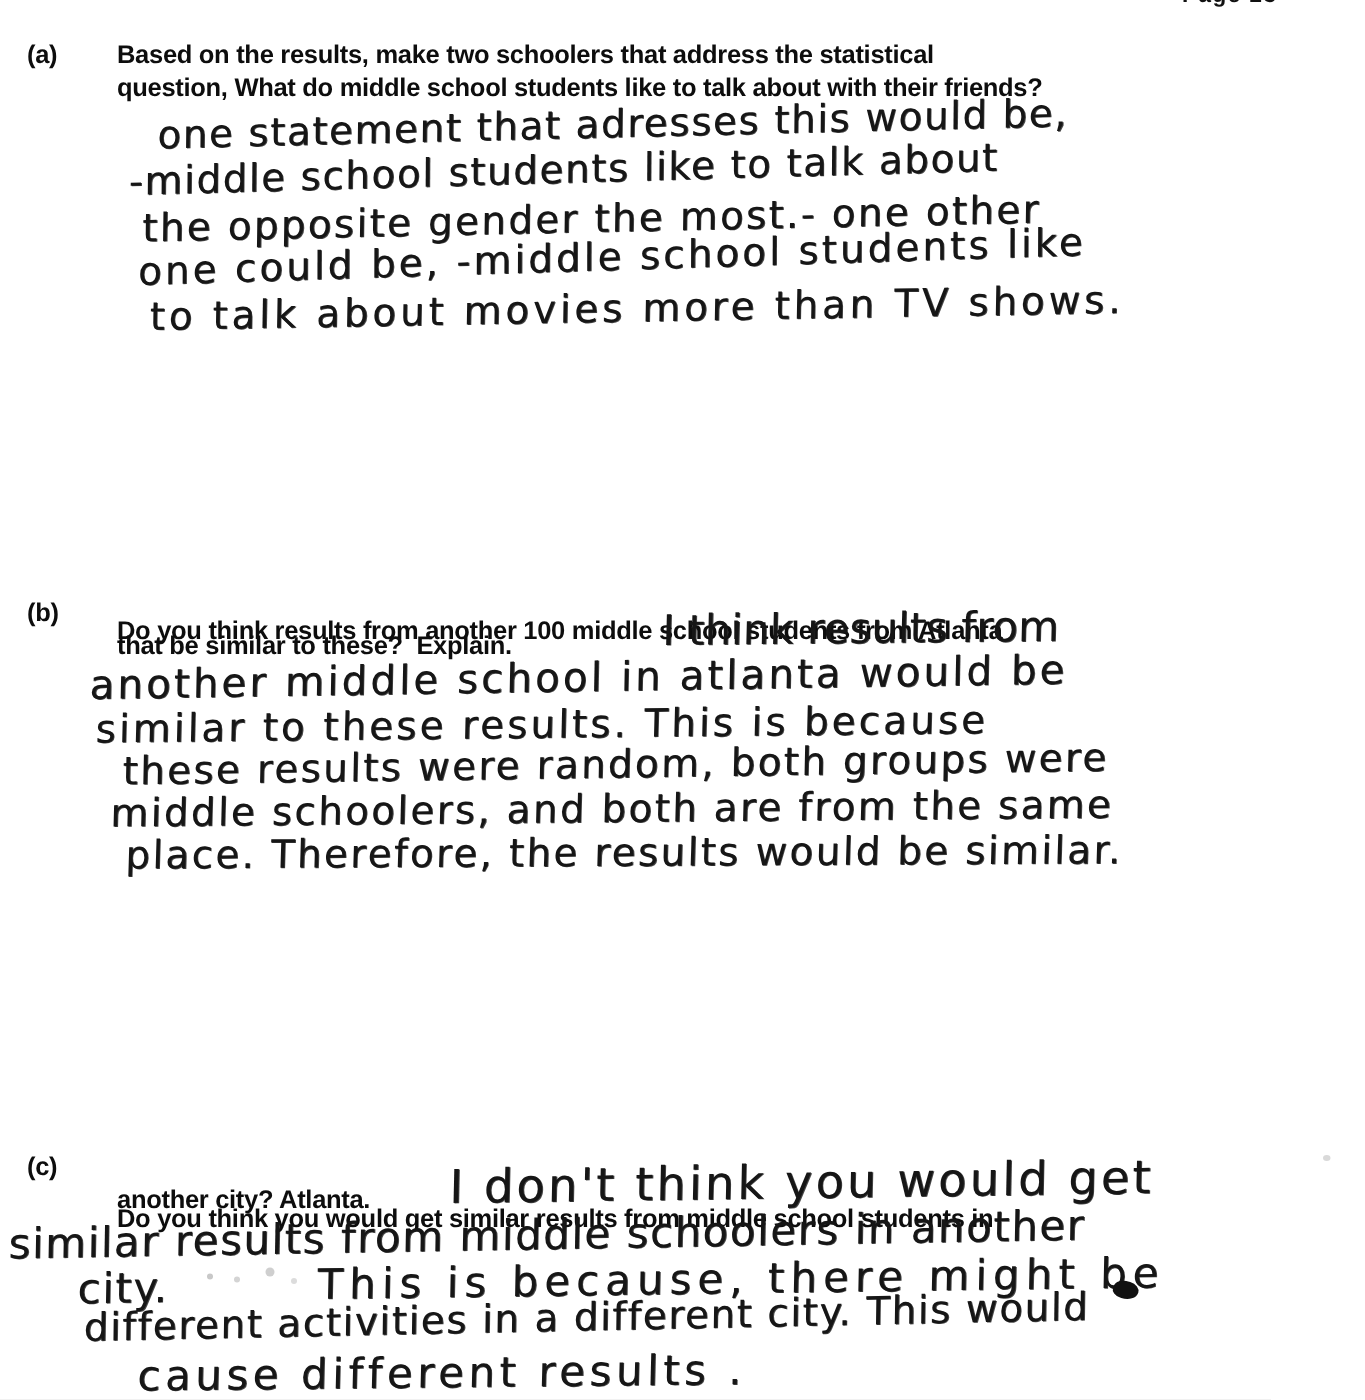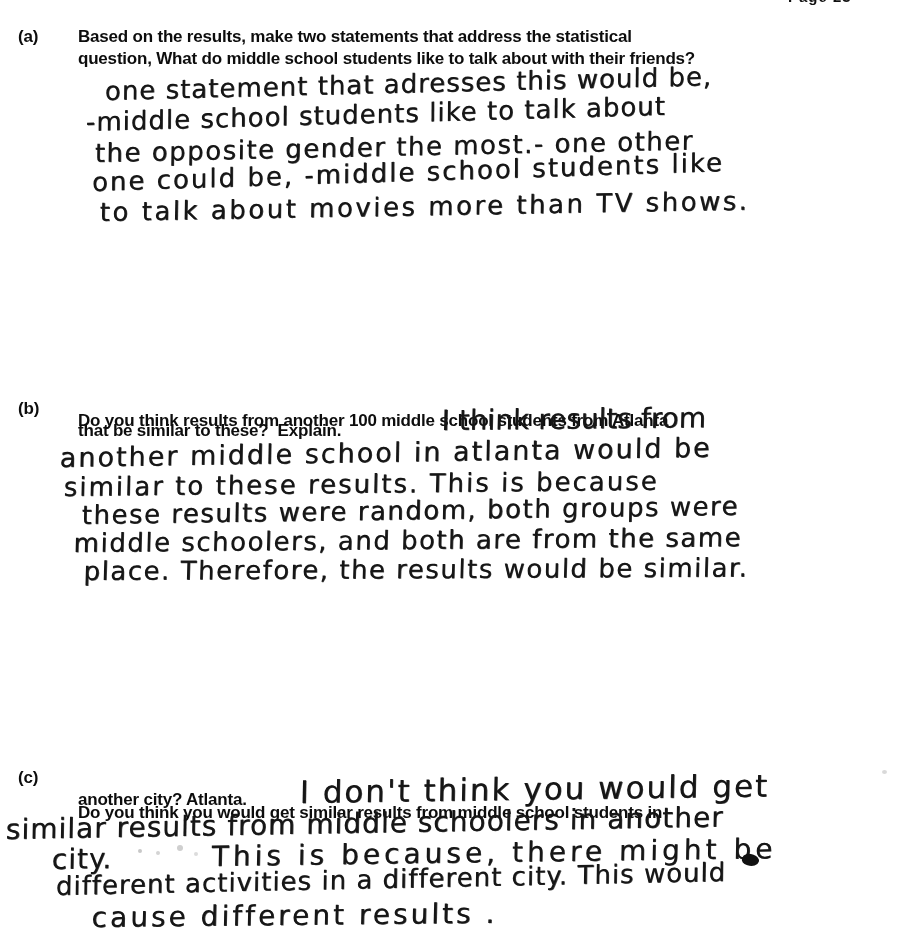--- a/index.html
+++ b/index.html
@@ -56,21 +56,21 @@
 <body>
 
 <div class="page">
 
   <div class="pagenum-clip">
     <span>Page 23</span>
   </div>
 
   <section>
     <div class="q-label" style="left:18px;top:26px">(a)</div>
-    <div class="prompt-line" style="left:78px;top:26px">Based on the results, make two statements that address the statistical</div>
+    <div class="prompt-line" style="left:78px;top:26px">Based on the results, make two schoolers that address the statistical</div>
     <div class="prompt-line" style="left:78px;top:48px">question, What do middle school students like to talk about with their friends?</div>
 
     <div class="hw" style="left:105px;top:76px;font-size:26px;letter-spacing:1px;transform:rotate(-1.4deg) skewX(-2deg)">one statement that adresses this would be,</div>
     <div class="hw" style="left:86px;top:107px;font-size:26px;letter-spacing:1px;transform:rotate(-1.6deg) skewX(-2deg)">-middle school students like to talk about</div>
     <div class="hw" style="left:95px;top:138px;font-size:26px;letter-spacing:1.5px;transform:rotate(-1.2deg) skewX(-2deg)">the opposite gender the most.- one other</div>
     <div class="hw" style="left:92px;top:167px;font-size:26px;letter-spacing:2px;transform:rotate(-1.8deg) skewX(-2deg)">one could be, -middle school students like</div>
     <div class="hw" style="left:100px;top:197px;font-size:26px;letter-spacing:2.5px;transform:rotate(-1deg) skewX(-2deg)">to talk about movies more than TV shows.</div>
   </section>
 
   <section>

